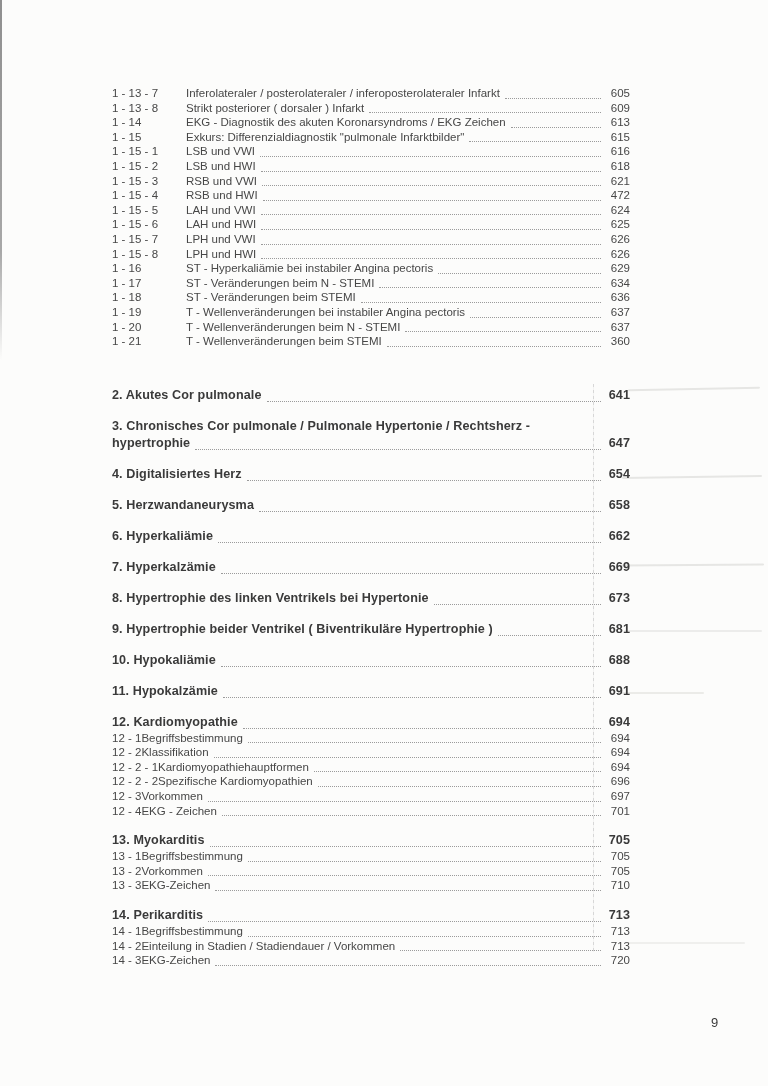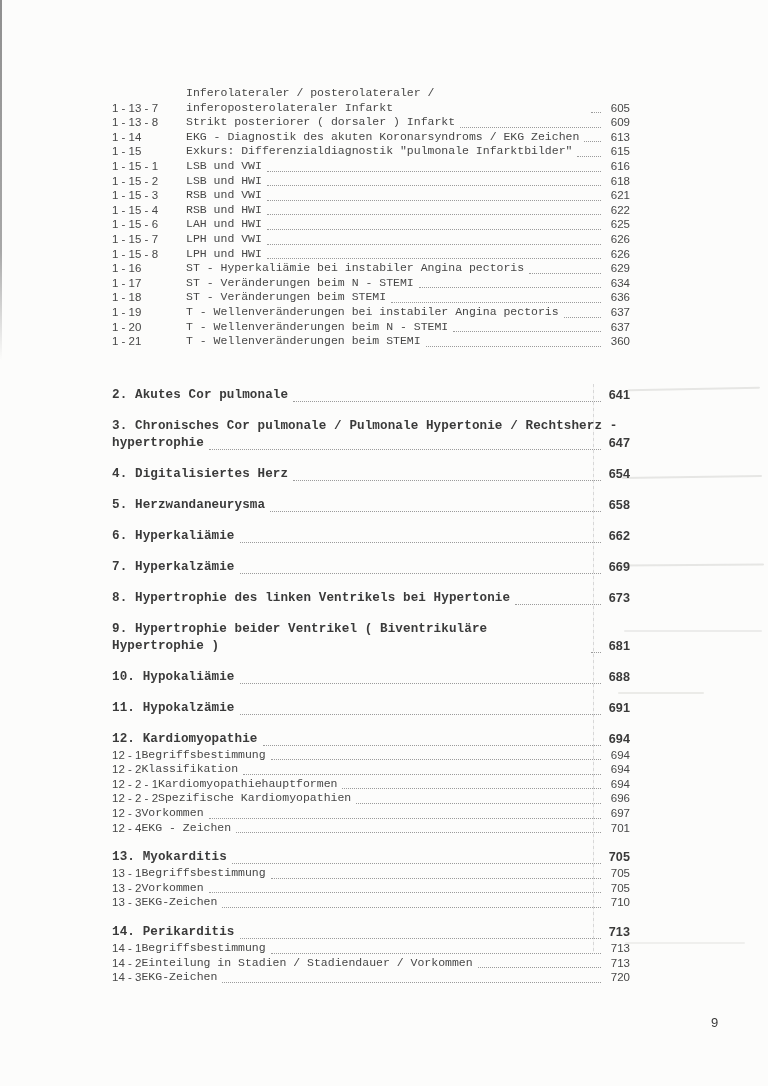--- a/index.html
+++ b/index.html
@@ -40,21 +40,21 @@
     font-size:12.6px;
     color:var(--ink-bold, #3a3a3a);
     margin-top:14px;
     letter-spacing:.1px;
   }
   .entry.chapter .line { line-height:17px; }
   .entry.chapter.first { margin-top:38px; }
 
   .lbl { flex:none; white-space:pre; }
   .lbl.wide { min-width:74px; }
-  .ttl { flex:0 1 auto; white-space:pre-wrap;font-family:Liberation Mono, monospace; }
+  .ttl { flex:0 1 auto; white-space:pre-wrap; }
   .wrap-line1 { line-height:17px; }
   .leader {
     flex:1 1 auto; min-width:10px;
     border-bottom:1.6px dotted var(--dots, #9b9b9b);
     margin:0 3px 2px 5px;
   }
   .pg { flex:none; width:26px; text-align:right; }
 
   .page-number {
     position:absolute; left:711px; top:1015px;
@@ -129,21 +129,29 @@
           <span class="ttl">RSB und VWI</span>
           <span class="leader"></span>
           <span class="pg">621</span>
         </div>
       </div>
       <div class="entry sub">
         <div class="line">
           <span class="lbl wide">1 - 15 - 4</span>
           <span class="ttl">RSB und HWI</span>
           <span class="leader"></span>
-          <span class="pg">622</span>
+          <span class="pg">472</span>
+        </div>
+      </div>
+      <div class="entry sub">
+        <div class="line">
+          <span class="lbl wide">1 - 15 - 5</span>
+          <span class="ttl">LAH und VWI</span>
+          <span class="leader"></span>
+          <span class="pg">624</span>
         </div>
       </div>
       <div class="entry sub">
         <div class="line">
           <span class="lbl wide">1 - 15 - 6</span>
           <span class="ttl">LAH und HWI</span>
           <span class="leader"></span>
           <span class="pg">625</span>
         </div>
       </div>

